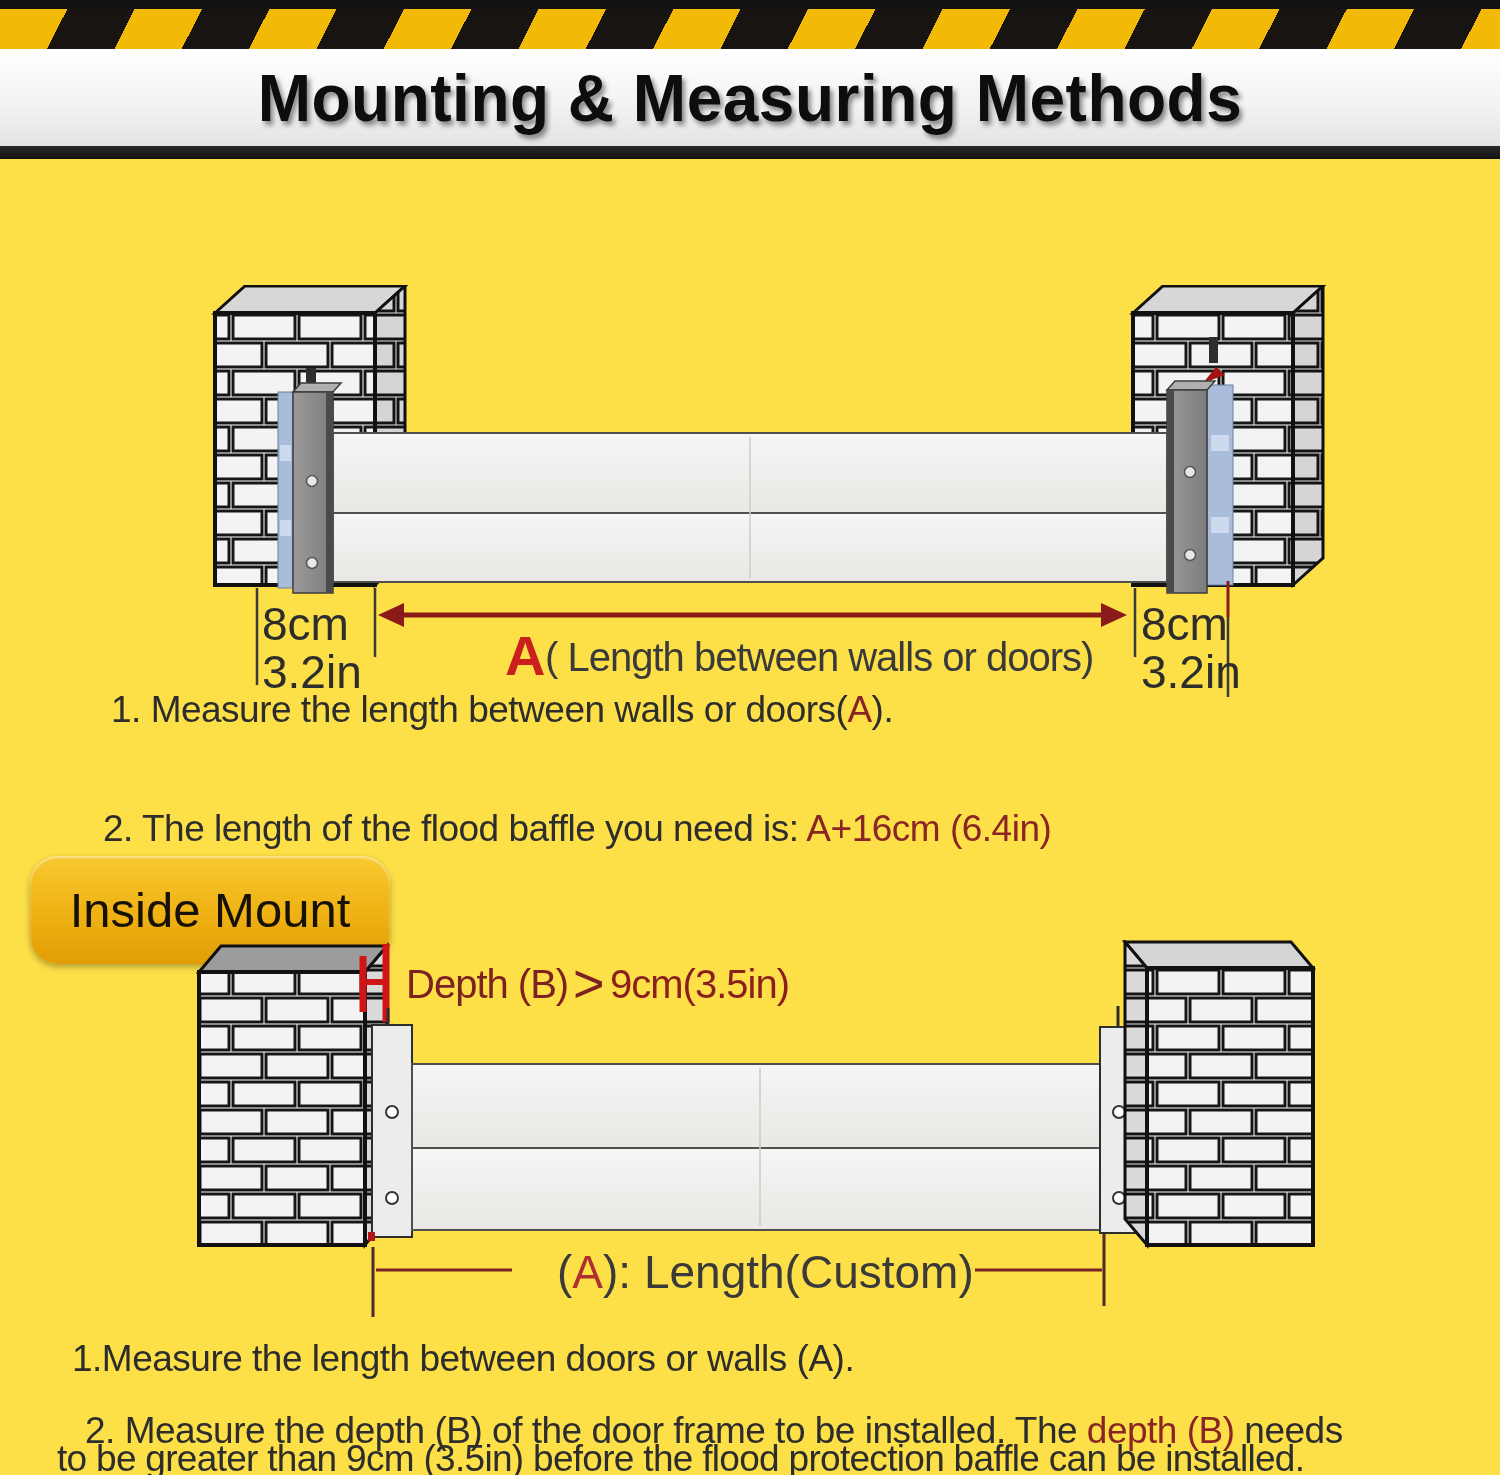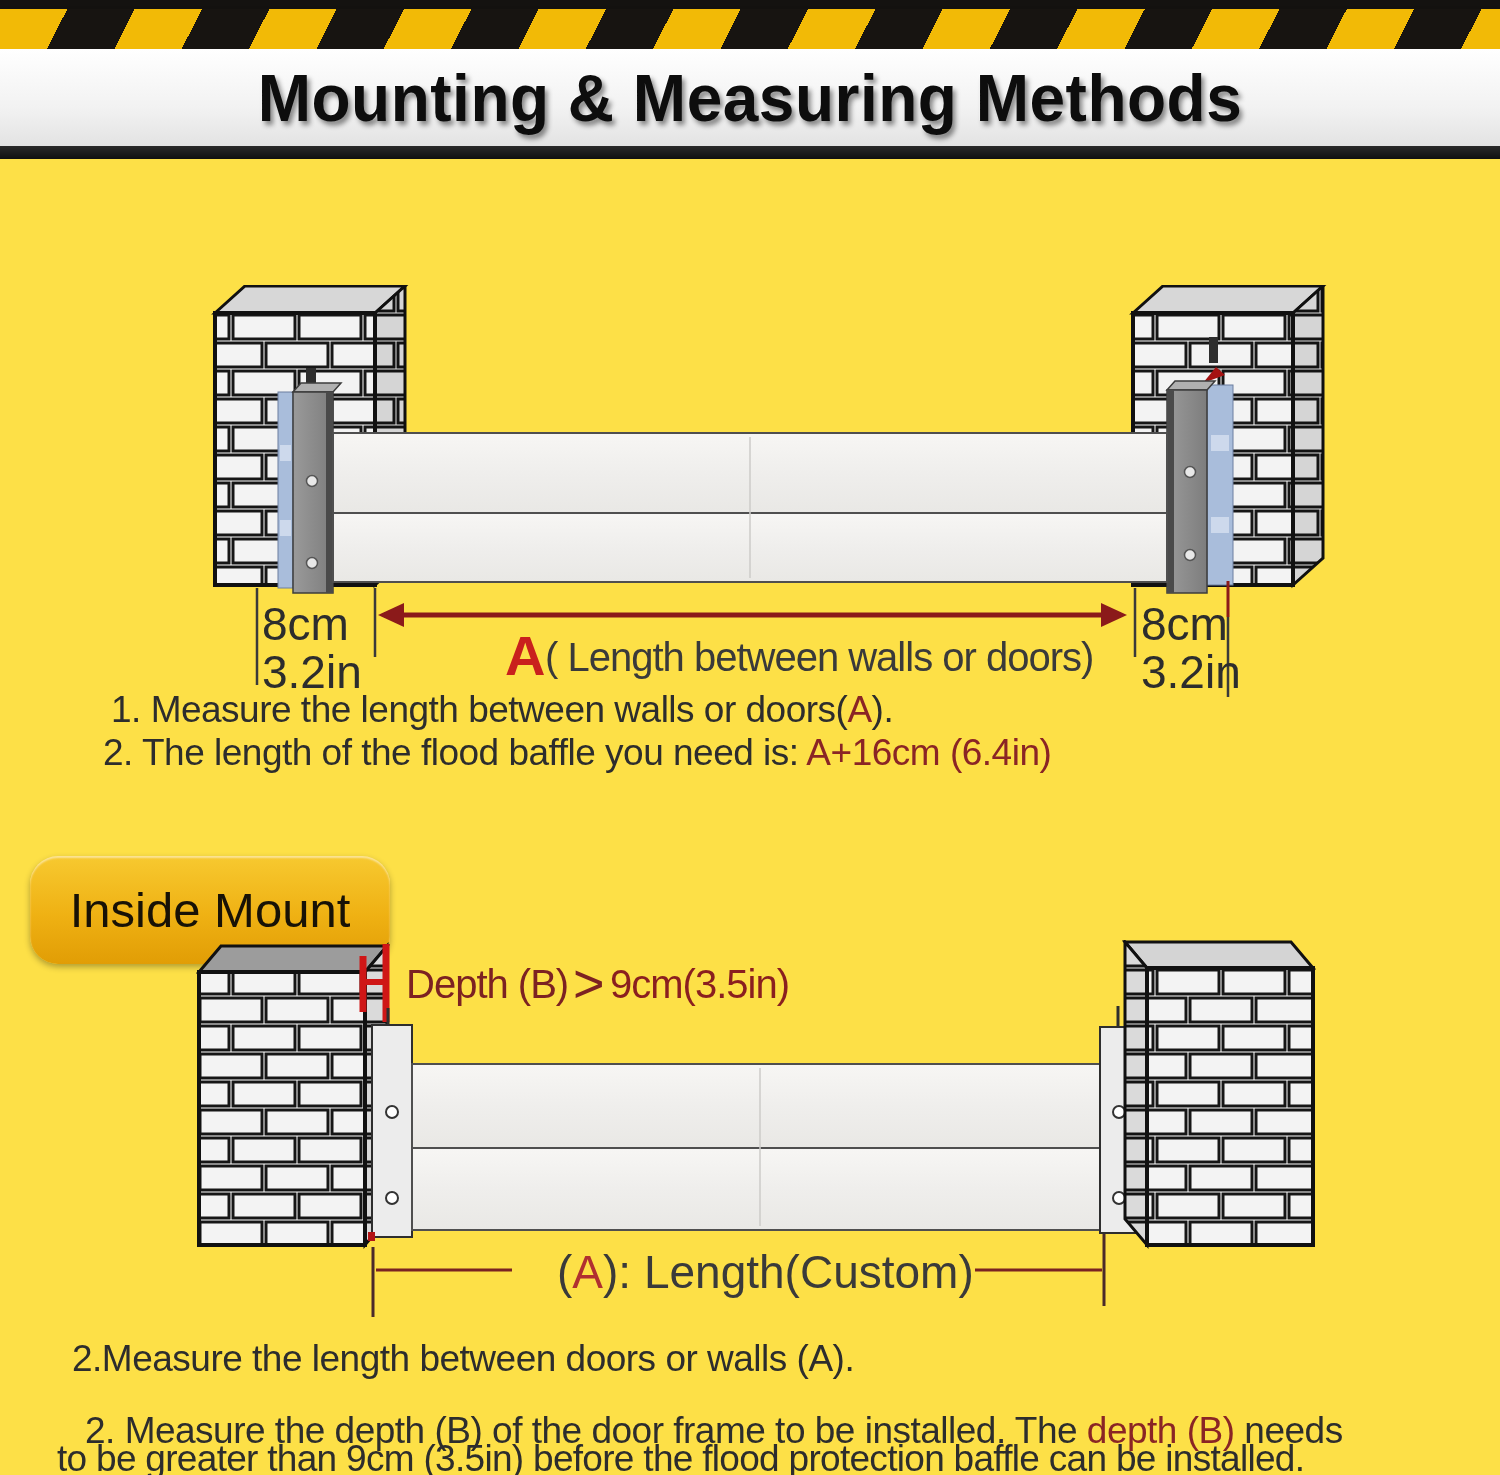--- a/index.html
+++ b/index.html
@@ -35,21 +35,21 @@
   }
   .pill-outside{left:25px;top:189px;width:400px;height:88px;}
   .pill-inside{left:30px;top:856px;width:360px;height:108px;}
   
   .diagram{position:absolute;left:0;}
   svg text{font-family:"Liberation Sans",sans-serif;}
   
   .step{position:absolute;font-size:37px;letter-spacing:-0.5px;white-space:nowrap;color:#2d2d2d;}
   .red{color:#8a2525;}
   .step-out-1{left:103px;top:689px;margin-left:8px;}
-  .step-out-2{left:103px;top:732px;text-align:center;}
+  .step-out-2{left:103px;top:808px;text-align:center;}
   .step-in-1{left:72px;top:1338px;}
   .step-in-2{left:85px;top:1410px;}
   .step-in-3{left:57px;top:1438px;letter-spacing:-0.7px;}
 </style>
 </head>
 <body>
 
 <div id="stage">
 
   <div class="top-black"></div>
@@ -204,17 +204,17 @@
 
     <g>
       <line x1="373" y1="307" x2="373" y2="377" stroke="#4a2a2a" stroke-width="3"></line>
       <line x1="376" y1="330" x2="512" y2="330" stroke="#7a2222" stroke-width="3"></line>
       <line x1="975" y1="330" x2="1102" y2="330" stroke="#7a2222" stroke-width="3"></line>
       <line x1="1104" y1="294" x2="1104" y2="366" stroke="#4a2a2a" stroke-width="3"></line>
       <text x="557" y="348" font-size="46" fill="#3a3a3a"><tspan>(</tspan><tspan fill="#b03030">A</tspan><tspan>): Length(Custom)</tspan></text>
     </g>
   </svg>
 
-  <div class="step step-in-1">2.Measure the length between doors or walls (A).</div>
+  <div class="step step-in-1">1.Measure the length between doors or walls (A).</div>
   <div class="step step-in-2"><span>2. Measure the depth (B) of the door frame to be installed. The </span><span class="red">depth (B)</span><span> needs</span></div>
   <div class="step step-in-3">to be greater than 9cm (3.5in) before the flood protection baffle can be installed.</div>
 
 </div>
 
 </body></html>

